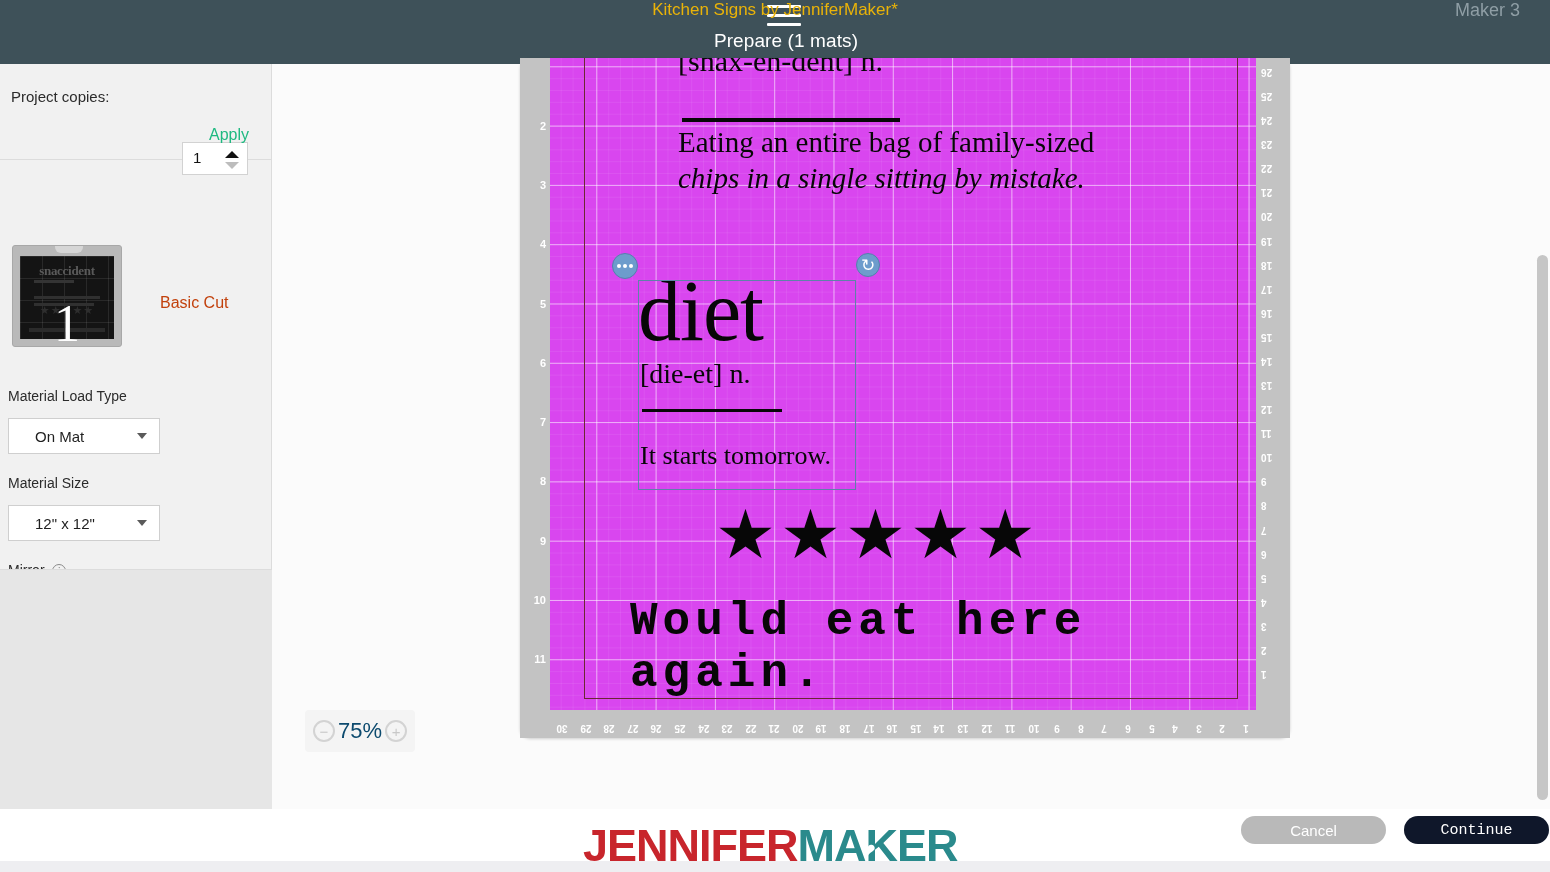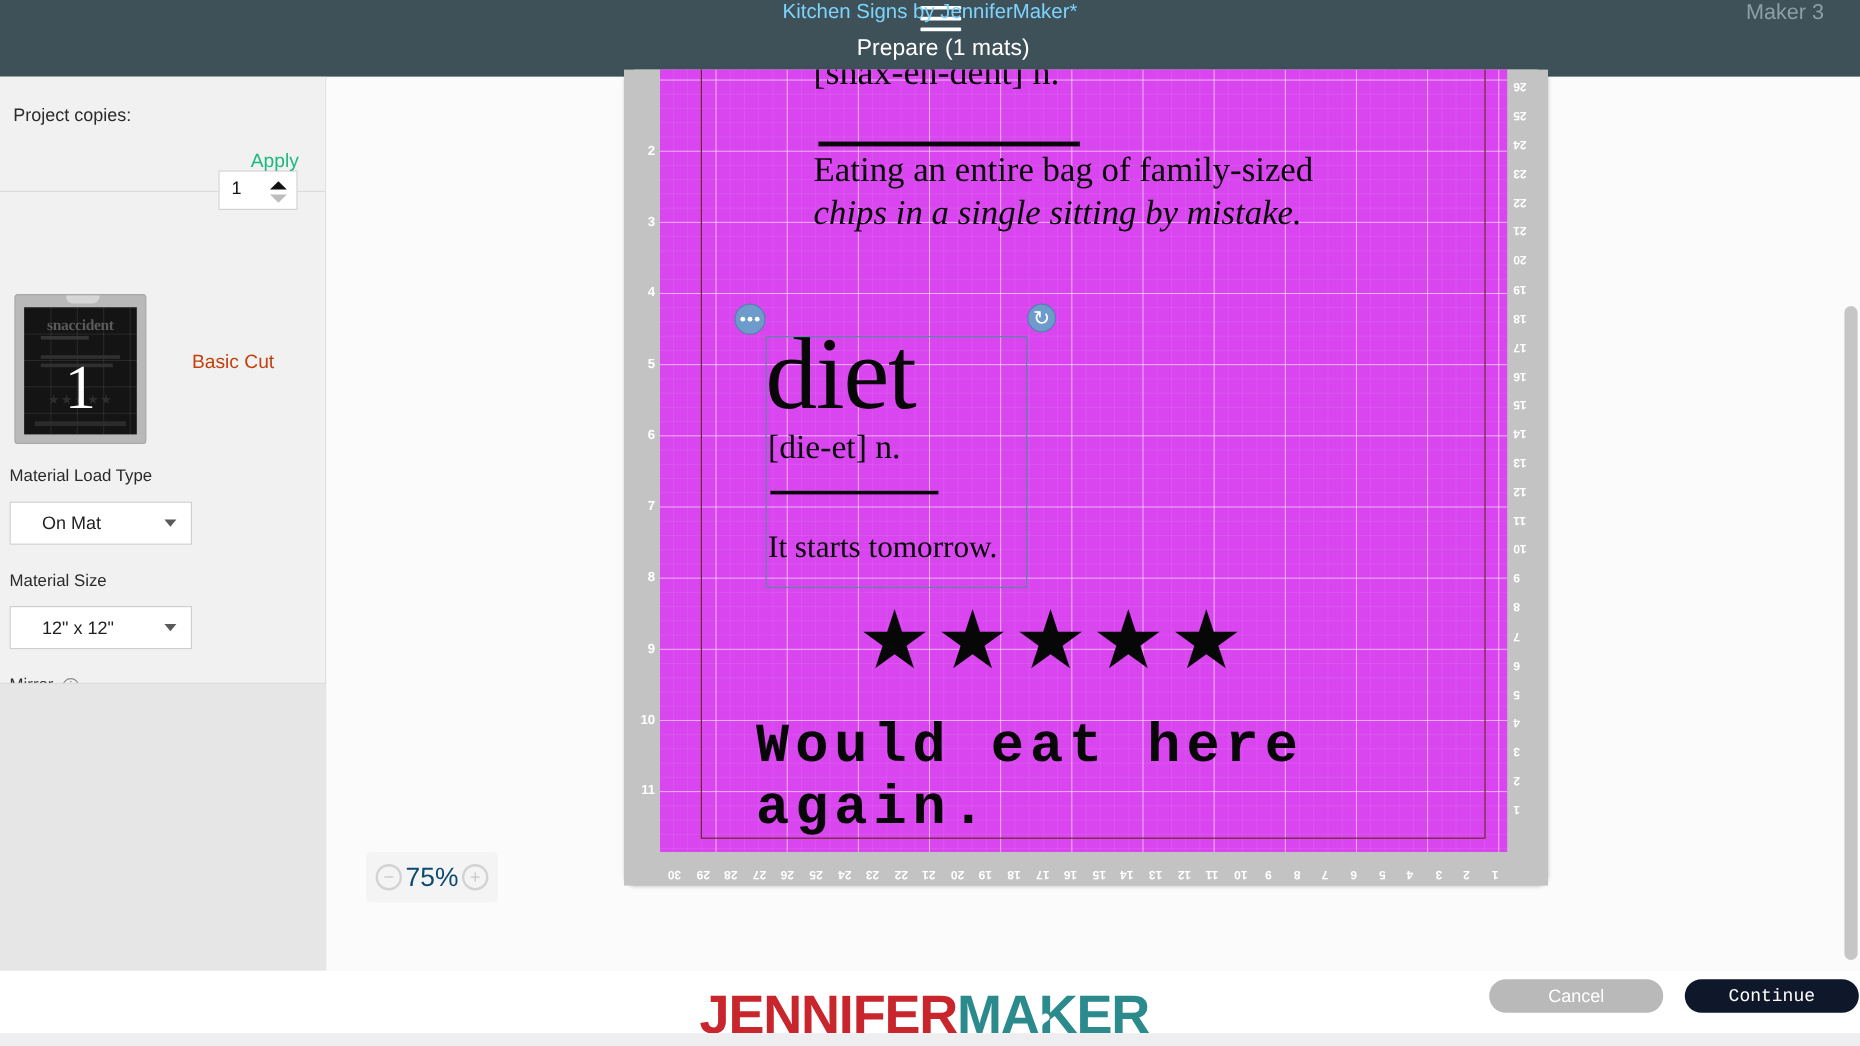--- a/index.html
+++ b/index.html
@@ -21,21 +21,21 @@
     margin-left: 20px; width: 36px; height: 30px;
     display: flex; flex-direction: column; justify-content: center; gap: 6px;
     cursor: pointer;
   }
   .hamburger span { display:block; width: 34px; height: 3px; background: #ffffff; border-radius:1px; }
   .prepare-title {
     margin-left: 22px; color: #ffffff; font-size: 19px; letter-spacing: .1px;
   }
   .project-title {
     position: absolute; left: 0; right: 0; text-align: center;
-    color: #7dd3fc; font-size: 17px; pointer-events: none;
+    color: #eab308; font-size: 17px; pointer-events: none;
   }
   .machine-name {
     position: absolute; right: 30px; color: #8f9ea5; font-size: 18px;
   }
 
   
   .leftpanel {
     position: absolute; top: 64px; left: 0; width: 272px; height: 745px;
     background: #f1f1f1;
     border-right: 1px solid #dcdcdc;
@@ -69,21 +69,21 @@
   }
   .apply-btn {
     position: absolute; right: 22px; top: 62px; font-size: 16px;
     color: #1eb980; cursor: pointer; background: none; border: none;
     font-family: inherit;
   }
 
   
   .mat-card { position: absolute; left: 0; top: 97px; width: 272px; height: 170px; }
   .mat-thumb {
-    position: absolute; left: 12px; top: 84px; width: 110px; height: 125px;
+    position: absolute; left: 12px; top: 84px; width: 110px; height: 102px;
     background: #b9b9b9; border: 1px solid #a8a8a8; border-radius: 3px;
     overflow: hidden;
   }
   .mat-thumb-inner {
     position: absolute; left: 7px; top: 10px; right: 7px; bottom: 7px;
     background: #141414;
   }
   .mat-thumb-tab {
     position:absolute; left:42px; top:0px; width:28px; height:7px;
     background:#d6d6d6; border-radius:0 0 6px 6px;

